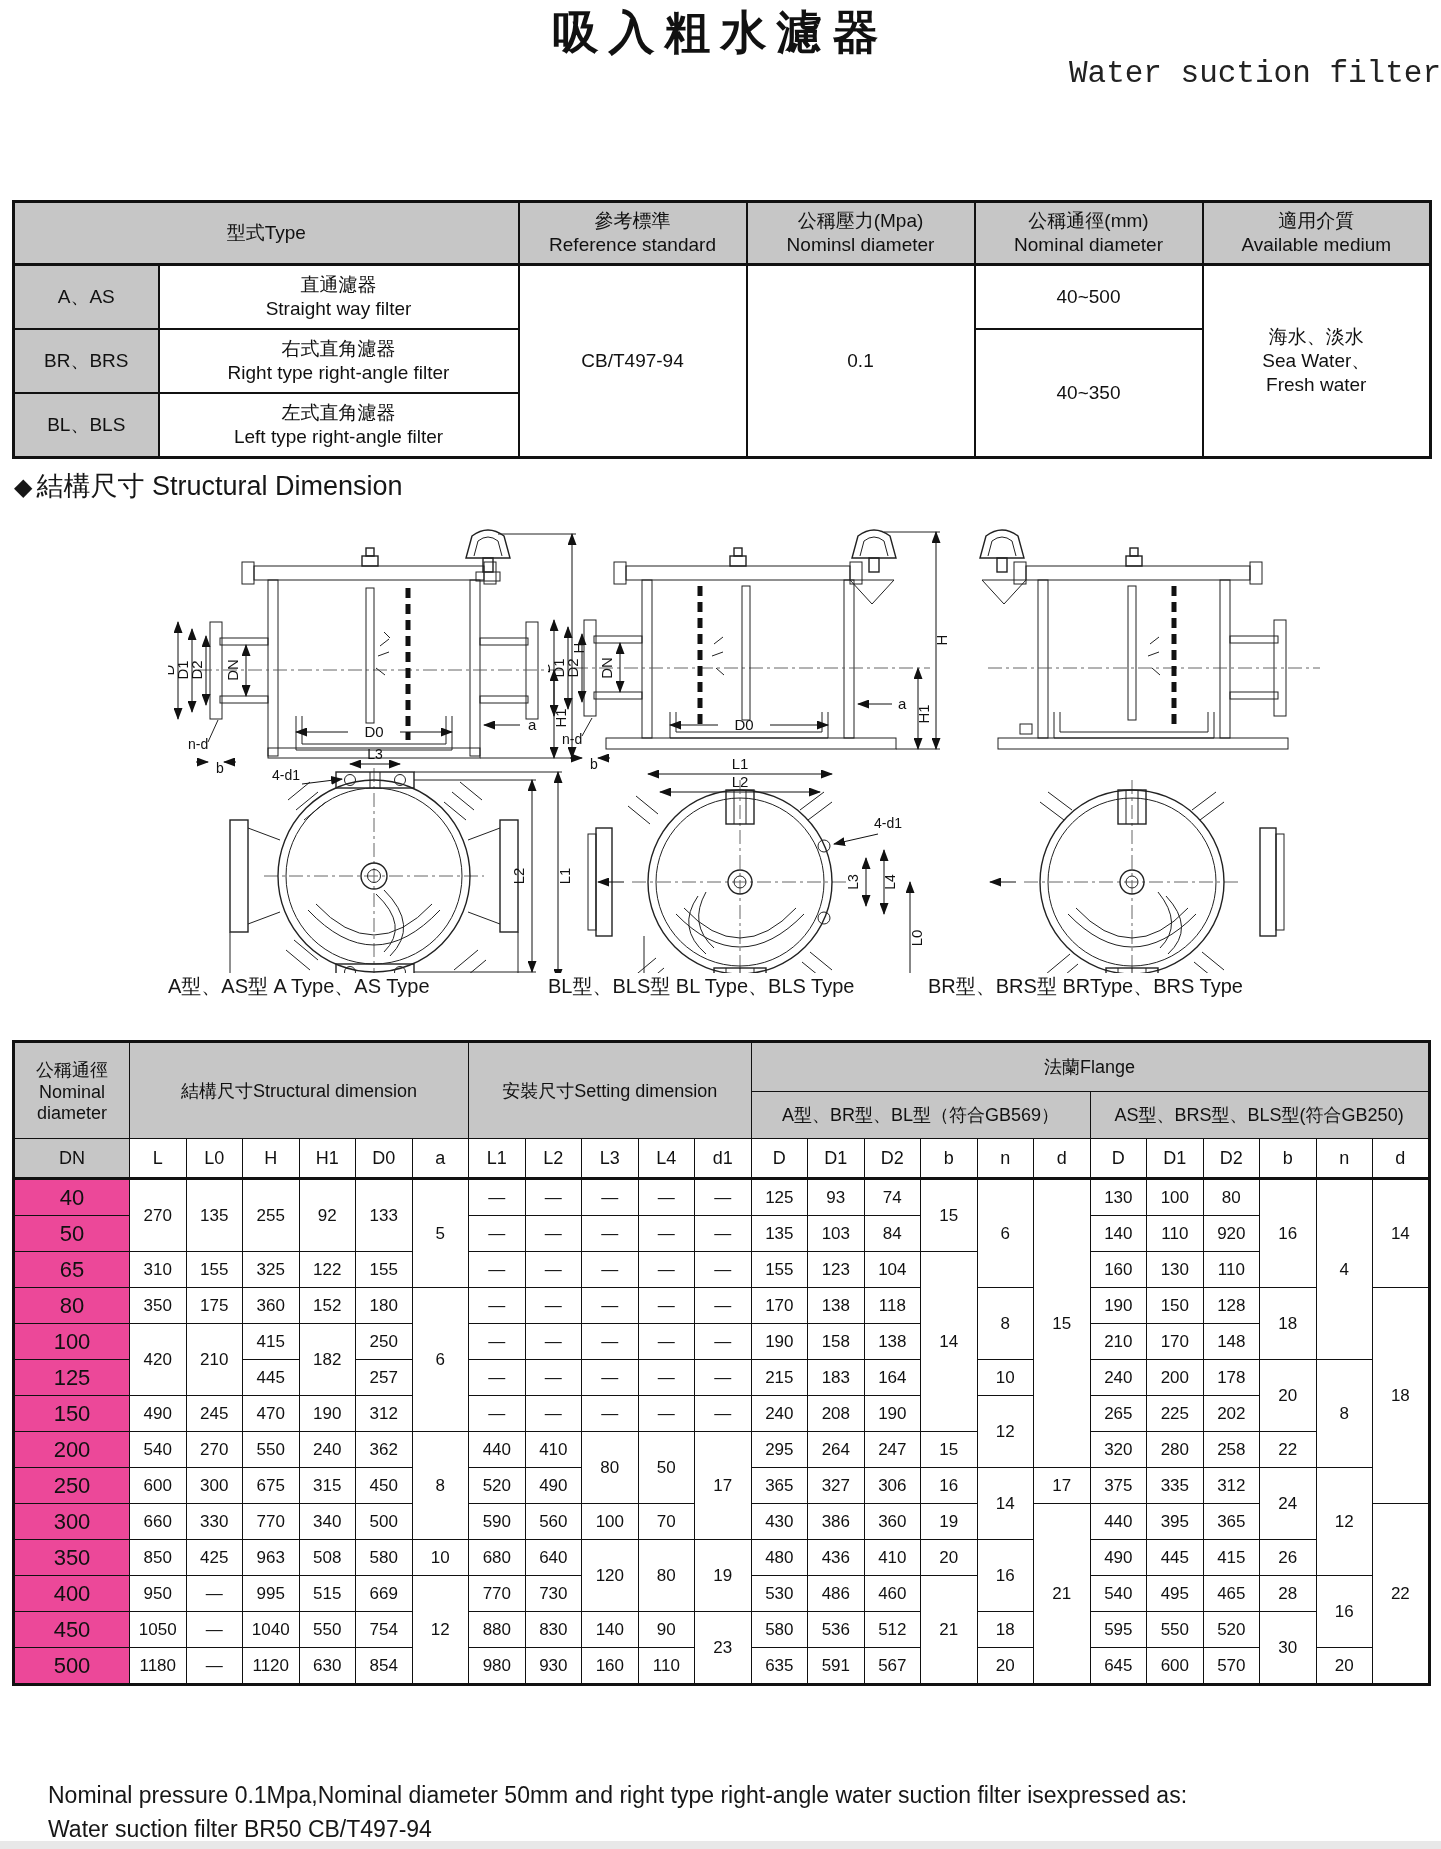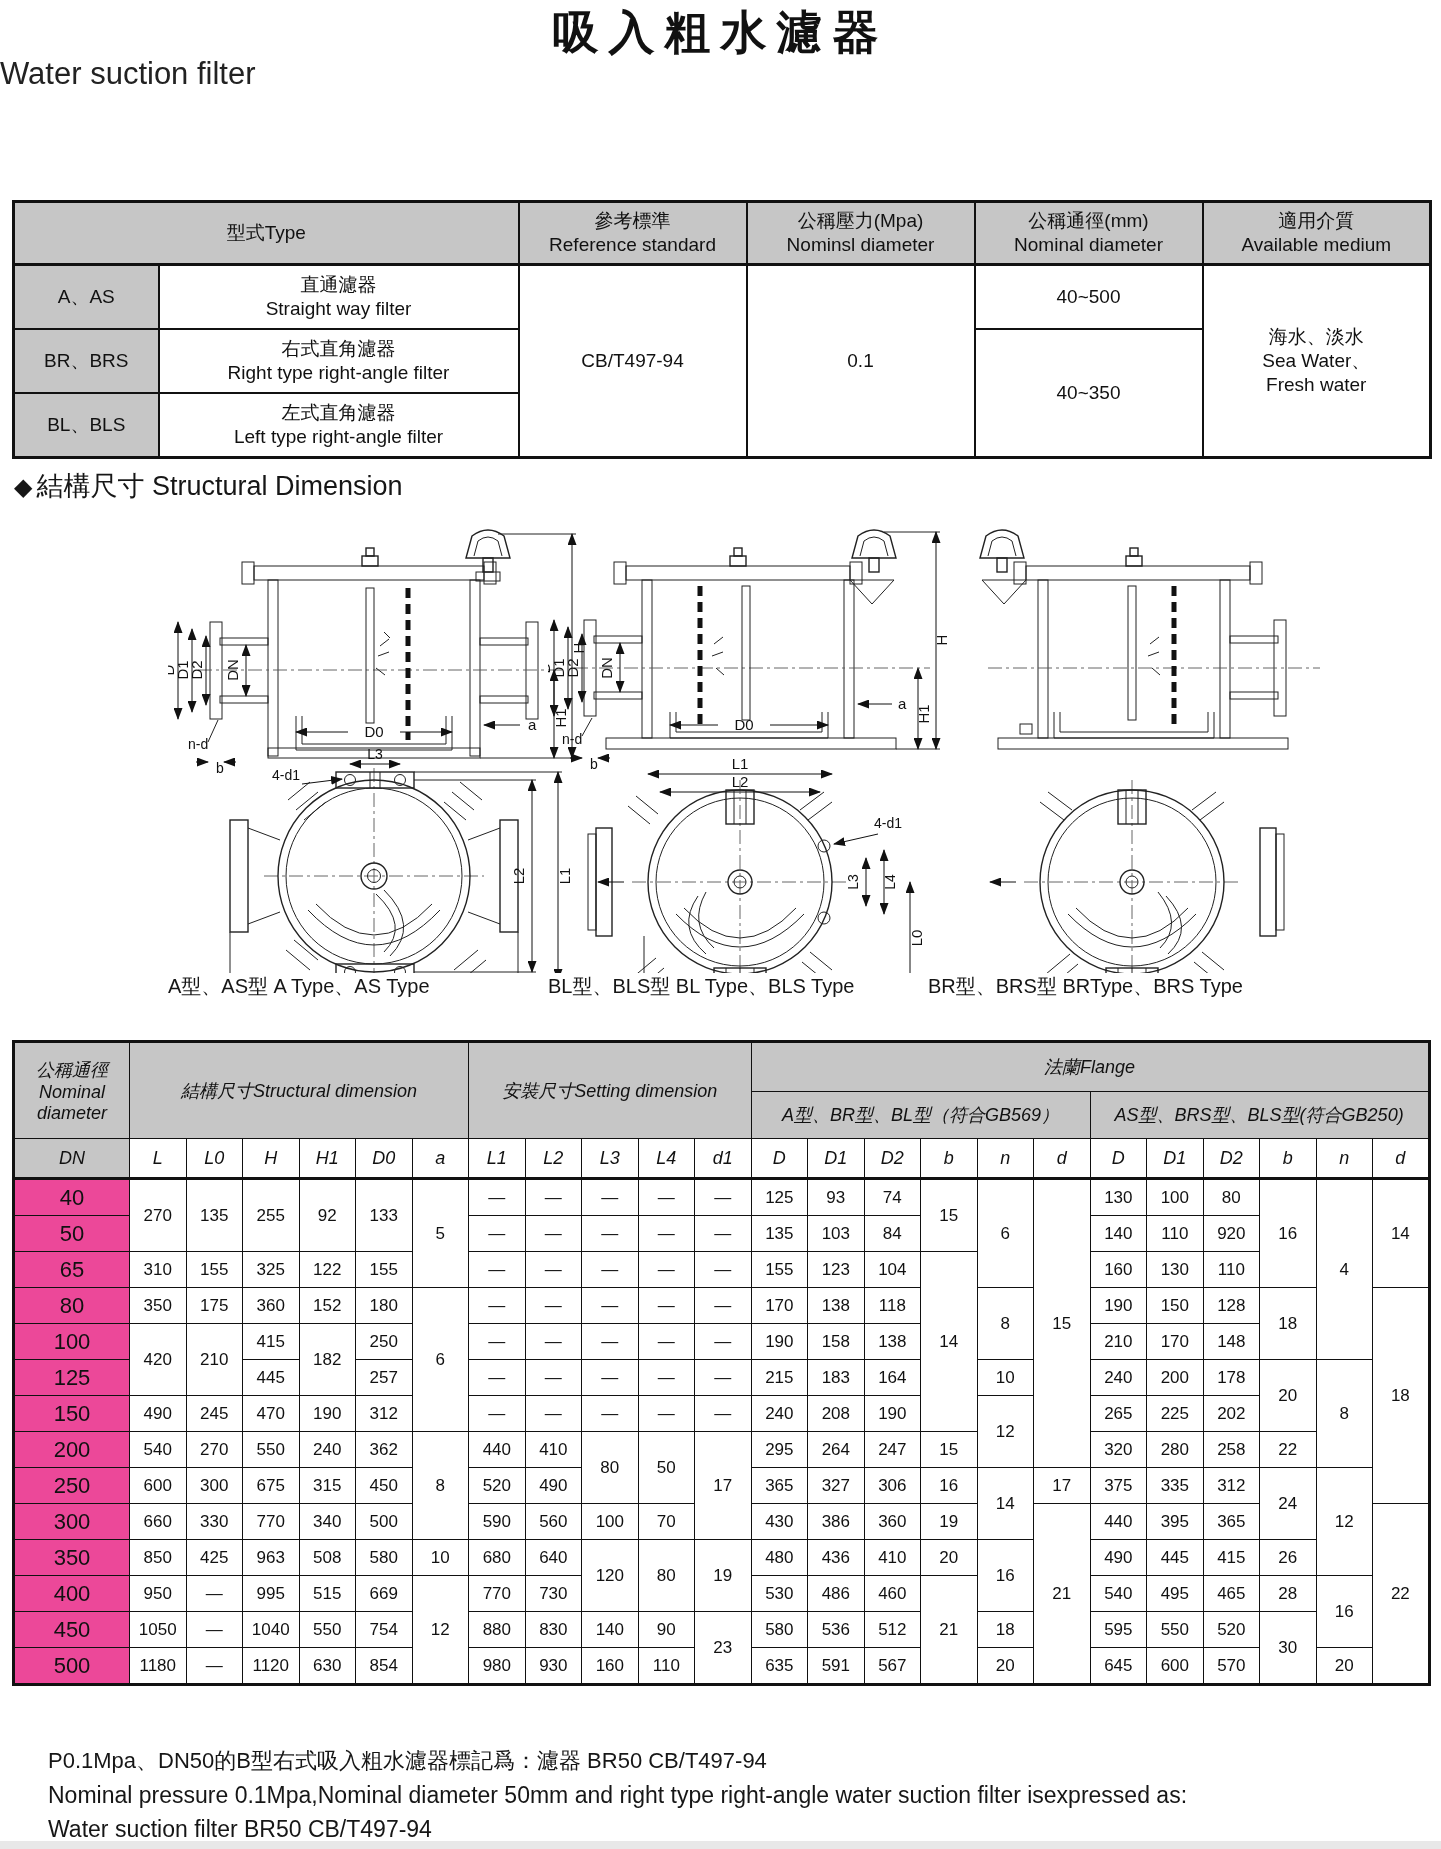--- a/index.html
+++ b/index.html
@@ -1,35 +1,35 @@
 <!DOCTYPE html>
 <html><head>
 <meta charset="utf-8">
 <style>
   html,body{margin:0;padding:0;background:#e8e8e8;}
   #page{position:relative;width:1441px;height:1841px;background:#fff;color:#111;
         font-family:"Liberation Sans","DejaVu Sans",sans-serif;overflow:hidden;}
   .abs{position:absolute;}
   .title-cn{top:2px;left:0;width:100%;text-align:center;font-size:46px;font-weight:bold;letter-spacing:10px;}
-  .title-en{top:56px;left:0;width:100%;text-align:left;font-size:31px;color:#222;}
+  .title-en{top:56px;left:0;width:100%;text-align:right;font-size:31px;color:#222;font-family:Liberation Mono, monospace;}
   .heading{left:14px;font-size:27px;color:#161616;}
   .heading .dia{font-size:24px;margin-right:4px;}
   table{border-collapse:collapse;table-layout:fixed;background:#fff;border-radius:30px;}
   
   #param-table{position:absolute;top:200px;left:12px;width:1417px;border:3px solid #111;}
   #param-table th,#param-table td{border:2px solid #111;text-align:center;vertical-align:middle;
       font-size:19px;font-weight:normal;padding:2px;line-height:1.25;}
   #param-table tr.head th{background:#c6c6c6;height:56px;border-bottom:3px solid #111;}
   #param-table .typecell{background:#c6c6c6;}
   #param-table td{height:58px;}
   
   #dim-table{position:absolute;top:1040px;left:12px;width:1417px;border:3px solid #111;}
   #dim-table th,#dim-table td{border:1px solid #111;text-align:center;vertical-align:middle;
       font-weight:normal;padding:0;}
-  #dim-table thead th{background:#c6c6c6;font-size:18px;font-style:italic;}
+  #dim-table thead th{background:#c6c6c6;font-size:18px;}
   #dim-table thead tr.g1 th{height:48px;}
   #dim-table thead tr.g2 th{height:46px;}
   #dim-table tr.letters th{background:#fff;height:38px;font-size:18px;border-bottom:3px solid #111;}
   #dim-table tr.letters th.dnc{background:#c6c6c6;}
   #dim-table tbody td{height:35px;font-size:17px;}
   #dim-table tbody td.dnc{background:#ec4899;font-size:22px;}
   
   #figures{position:absolute;top:528px;left:0;width:1441px;height:472px;}
   .fig{position:absolute;top:0;height:472px;}
   .fig svg{display:block;}
@@ -724,17 +724,16 @@
           <td>567</td>
           <td>20</td>
           <td>645</td>
           <td>600</td>
           <td>570</td>
           <td>20</td>
         </tr>
       </tbody>
   </table>
 
-  <div class="abs mark-line" style="top:1746px;font-size:22px">P0.1Mpa、DN50的B型右式吸入粗水濾器標記爲：濾器  BR50 CB/T497-94</div>
   <div class="abs mark-line" style="top:1782px;font-size:23px">Nominal pressure 0.1Mpa,Nominal diameter 50mm and right type right-angle water suction filter isexpressed as:</div>
   <div class="abs mark-line" style="top:1816px;font-size:23px">Water suction filter BR50 CB/T497-94</div>
 
 </div>
 
 </body></html>

